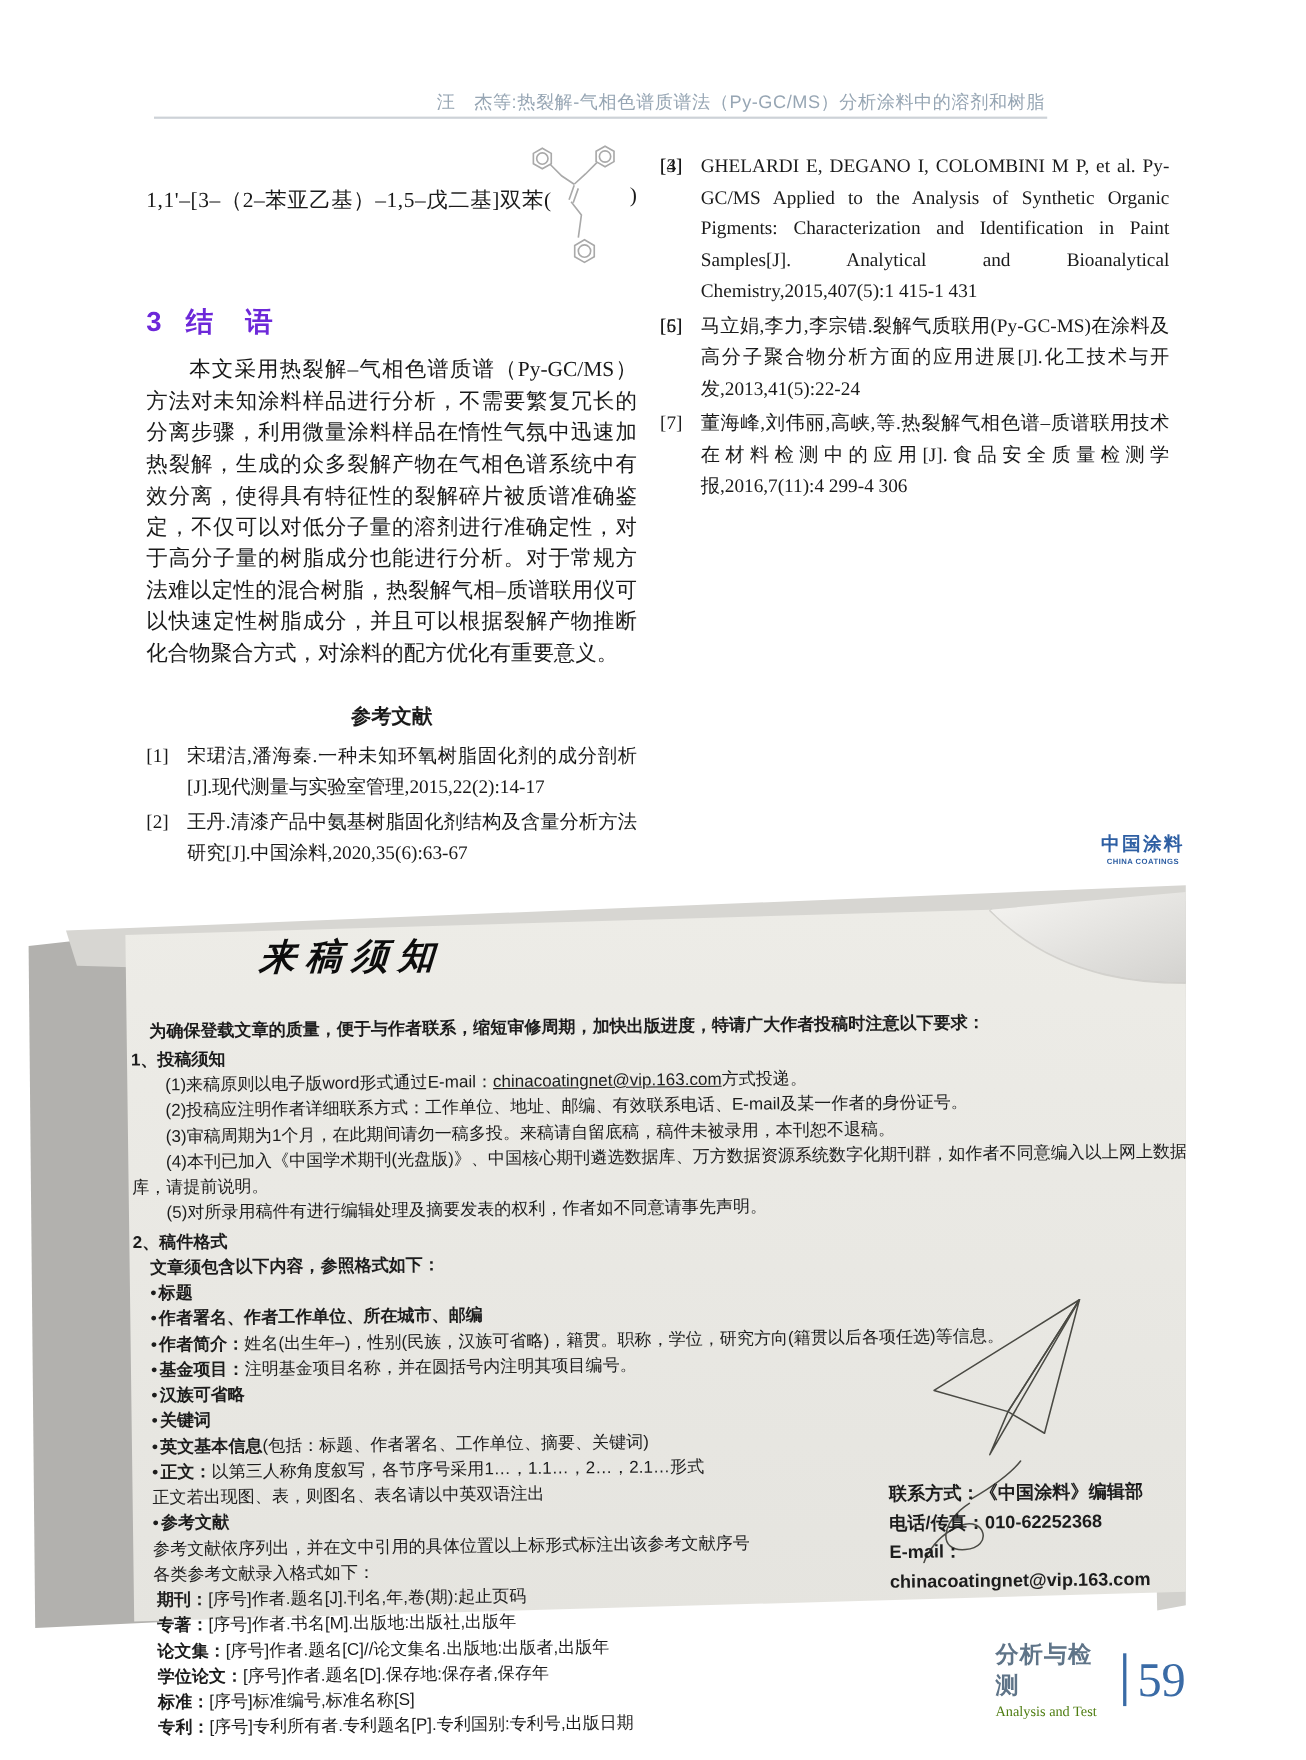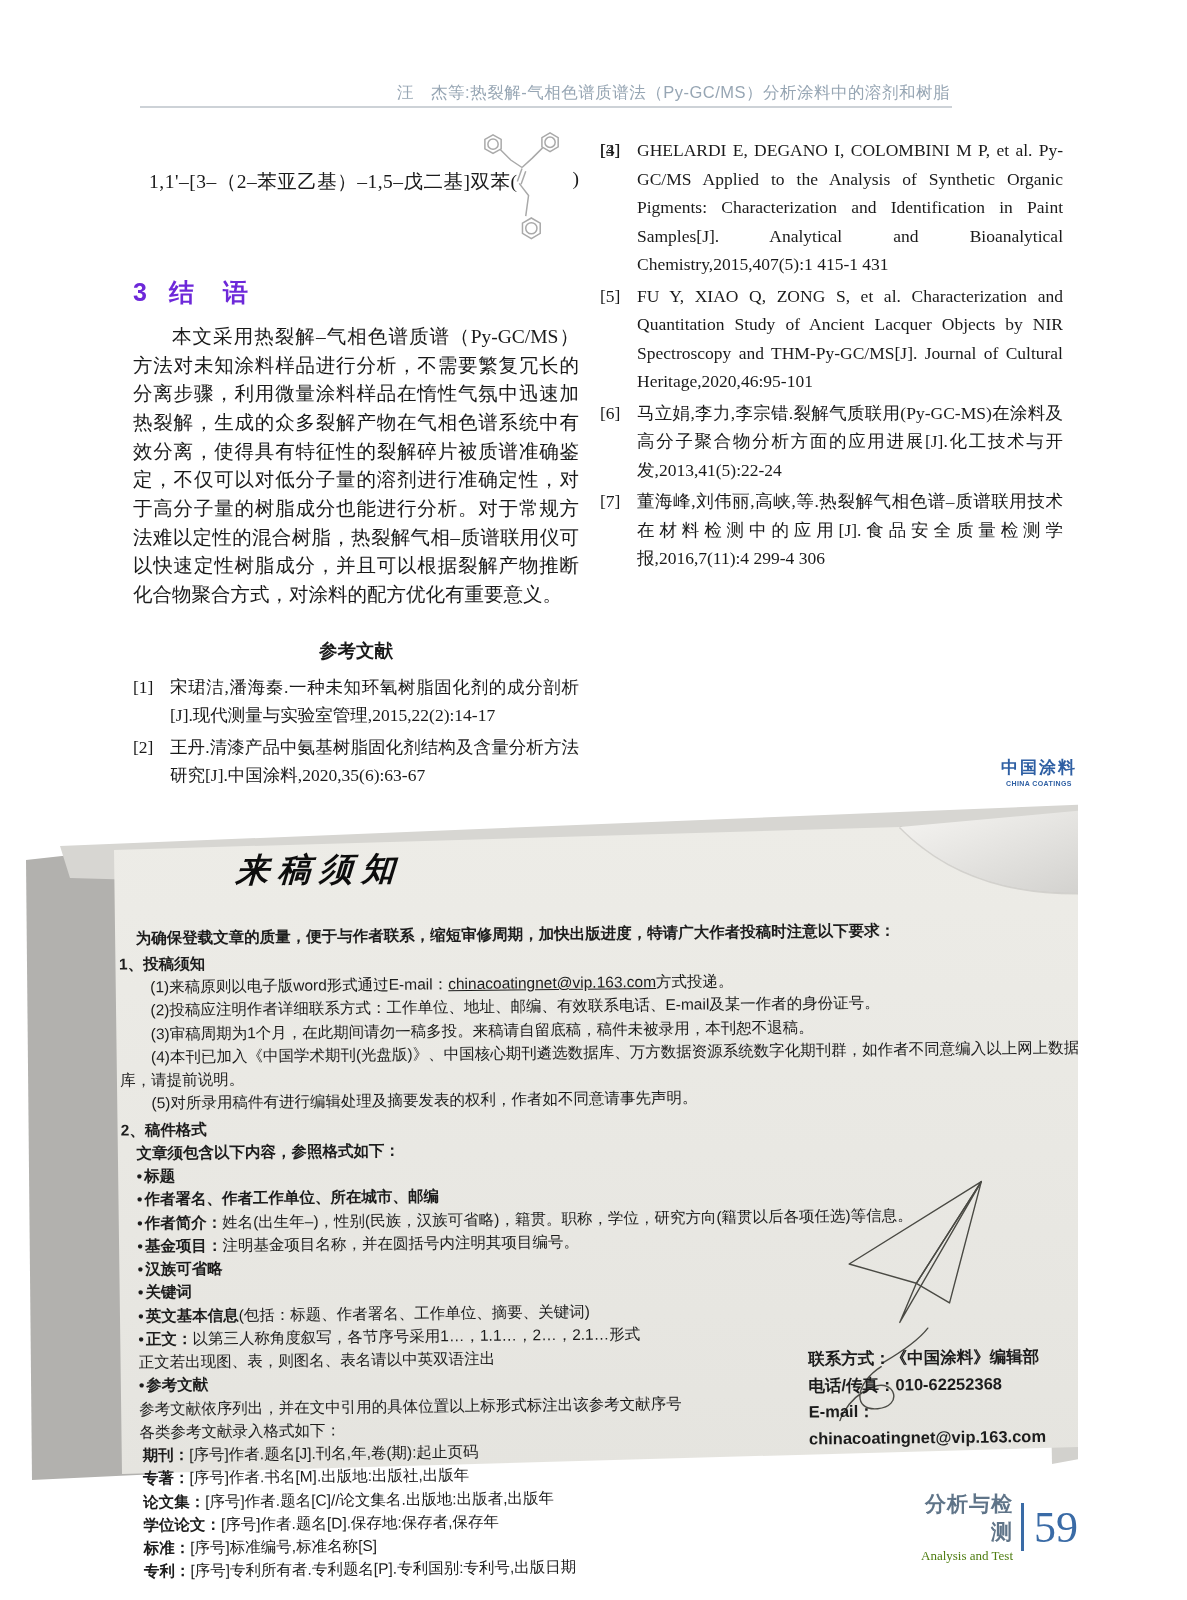--- a/index.html
+++ b/index.html
@@ -10,21 +10,21 @@
   .running-head{position:absolute;top:82px;left:140px;right:128px;text-align:right;
     font-family:"Liberation Sans","DejaVu Sans",sans-serif;
     font-size:16.5px;color:#97a6b4;letter-spacing:.5px;}
   .head-rule{position:absolute;top:106px;left:140px;right:126px;height:2px;background:#cdd2d7;}
 
   
   .col-left{position:absolute;left:133px;top:128px;width:446px;}
   .col-right{position:absolute;left:600px;top:133px;width:463px;}
 
   .formula-wrap{position:relative;height:122px;font-size:19.5px;}
-  .formula-text{position:absolute;left:16px;top:40px;letter-spacing:.5px;}
+  .formula-text{position:absolute;left:0;top:40px;letter-spacing:.5px;}
   .formula-close{position:absolute;right:0;top:40px;}
   .chem-svg{position:absolute;right:14px;top:0;}
 
   .para{font-size:19.5px;line-height:1.47;text-align:justify;}
 
   .sec-head{margin-top:26px;font-family:"Liberation Sans","DejaVu Sans",sans-serif;
     color:#6d28d9;font-size:25px;font-weight:bold;}
   .sec-head .sec-num{margin-right:22px;}
   .sec-head .sec-title{letter-spacing:2px;}
 
@@ -59,21 +59,21 @@
   .n-bullet{margin-left:1em;}
   .n-bullet::before{content:"\2022";font-weight:bold;margin-right:2px;}
   .n-note{margin-left:1em;}
   .n-fmt{margin-left:1.2em;}
   .email-link{text-decoration:underline;}
   .contact{position:absolute;left:685px;top:520px;font-weight:bold;font-size:16.5px;line-height:1.62;}
   .airplane-svg{position:absolute;left:702px;top:336px;}
 
   
   .footer{position:absolute;left:905px;top:1490px;display:flex;align-items:center;}
-  .f-sec{text-align:right;}
+  .f-sec{text-align:left;}
   .f-cn{font-family:"Liberation Sans","DejaVu Sans",sans-serif;font-size:21px;font-weight:bold;
     color:#5f7488;letter-spacing:1px;}
   .f-en{font-size:13px;color:#4d7c0f;margin-top:2px;}
   .f-bar{width:3px;height:48px;background:#3a6ba6;margin:0 10px 0 8px;}
   .f-num{font-size:44px;color:#3a6ba6;}
 </style>
 </head>
 <body>
 
 <div class="page">
@@ -125,21 +125,20 @@
     <div class="ref-list" style="margin-top:0;">
       <div class="ref-item">
         <span class="ref-num">[3]</span>
       </div>
       <div class="ref-item">
         <span class="ref-num">[4]</span>
         <span>GHELARDI E, DEGANO I, COLOMBINI M P, et al. Py-GC/MS Applied to the Analysis of Synthetic Organic Pigments: Characterization and Identification in Paint Samples[J]. Analytical and Bioanalytical Chemistry,2015,407(5):1 415-1 431</span>
       </div>
       <div class="ref-item">
         <span class="ref-num">[5]</span>
-        <span>FU Y, XIAO Q, ZONG S, et al. Characterization and Quantitation Study of Ancient Lacquer Objects by NIR Spectroscopy and THM-Py-GC/MS[J]. Journal of Cultural Heritage,2020,46:95-101</span>
       </div>
       <div class="ref-item">
         <span class="ref-num">[6]</span>
         <span>马立娟,李力,李宗错.裂解气质联用(Py-GC-MS)在涂料及高分子聚合物分析方面的应用进展[J].化工技术与开发,2013,41(5):22-24</span>
       </div>
       <div class="ref-item">
         <span class="ref-num">[7]</span>
         <span>董海峰,刘伟丽,高峡,等.热裂解气相色谱–质谱联用技术在材料检测中的应用[J].食品安全质量检测学报,2016,7(11):4 299-4 306</span>
       </div>
     </div>

